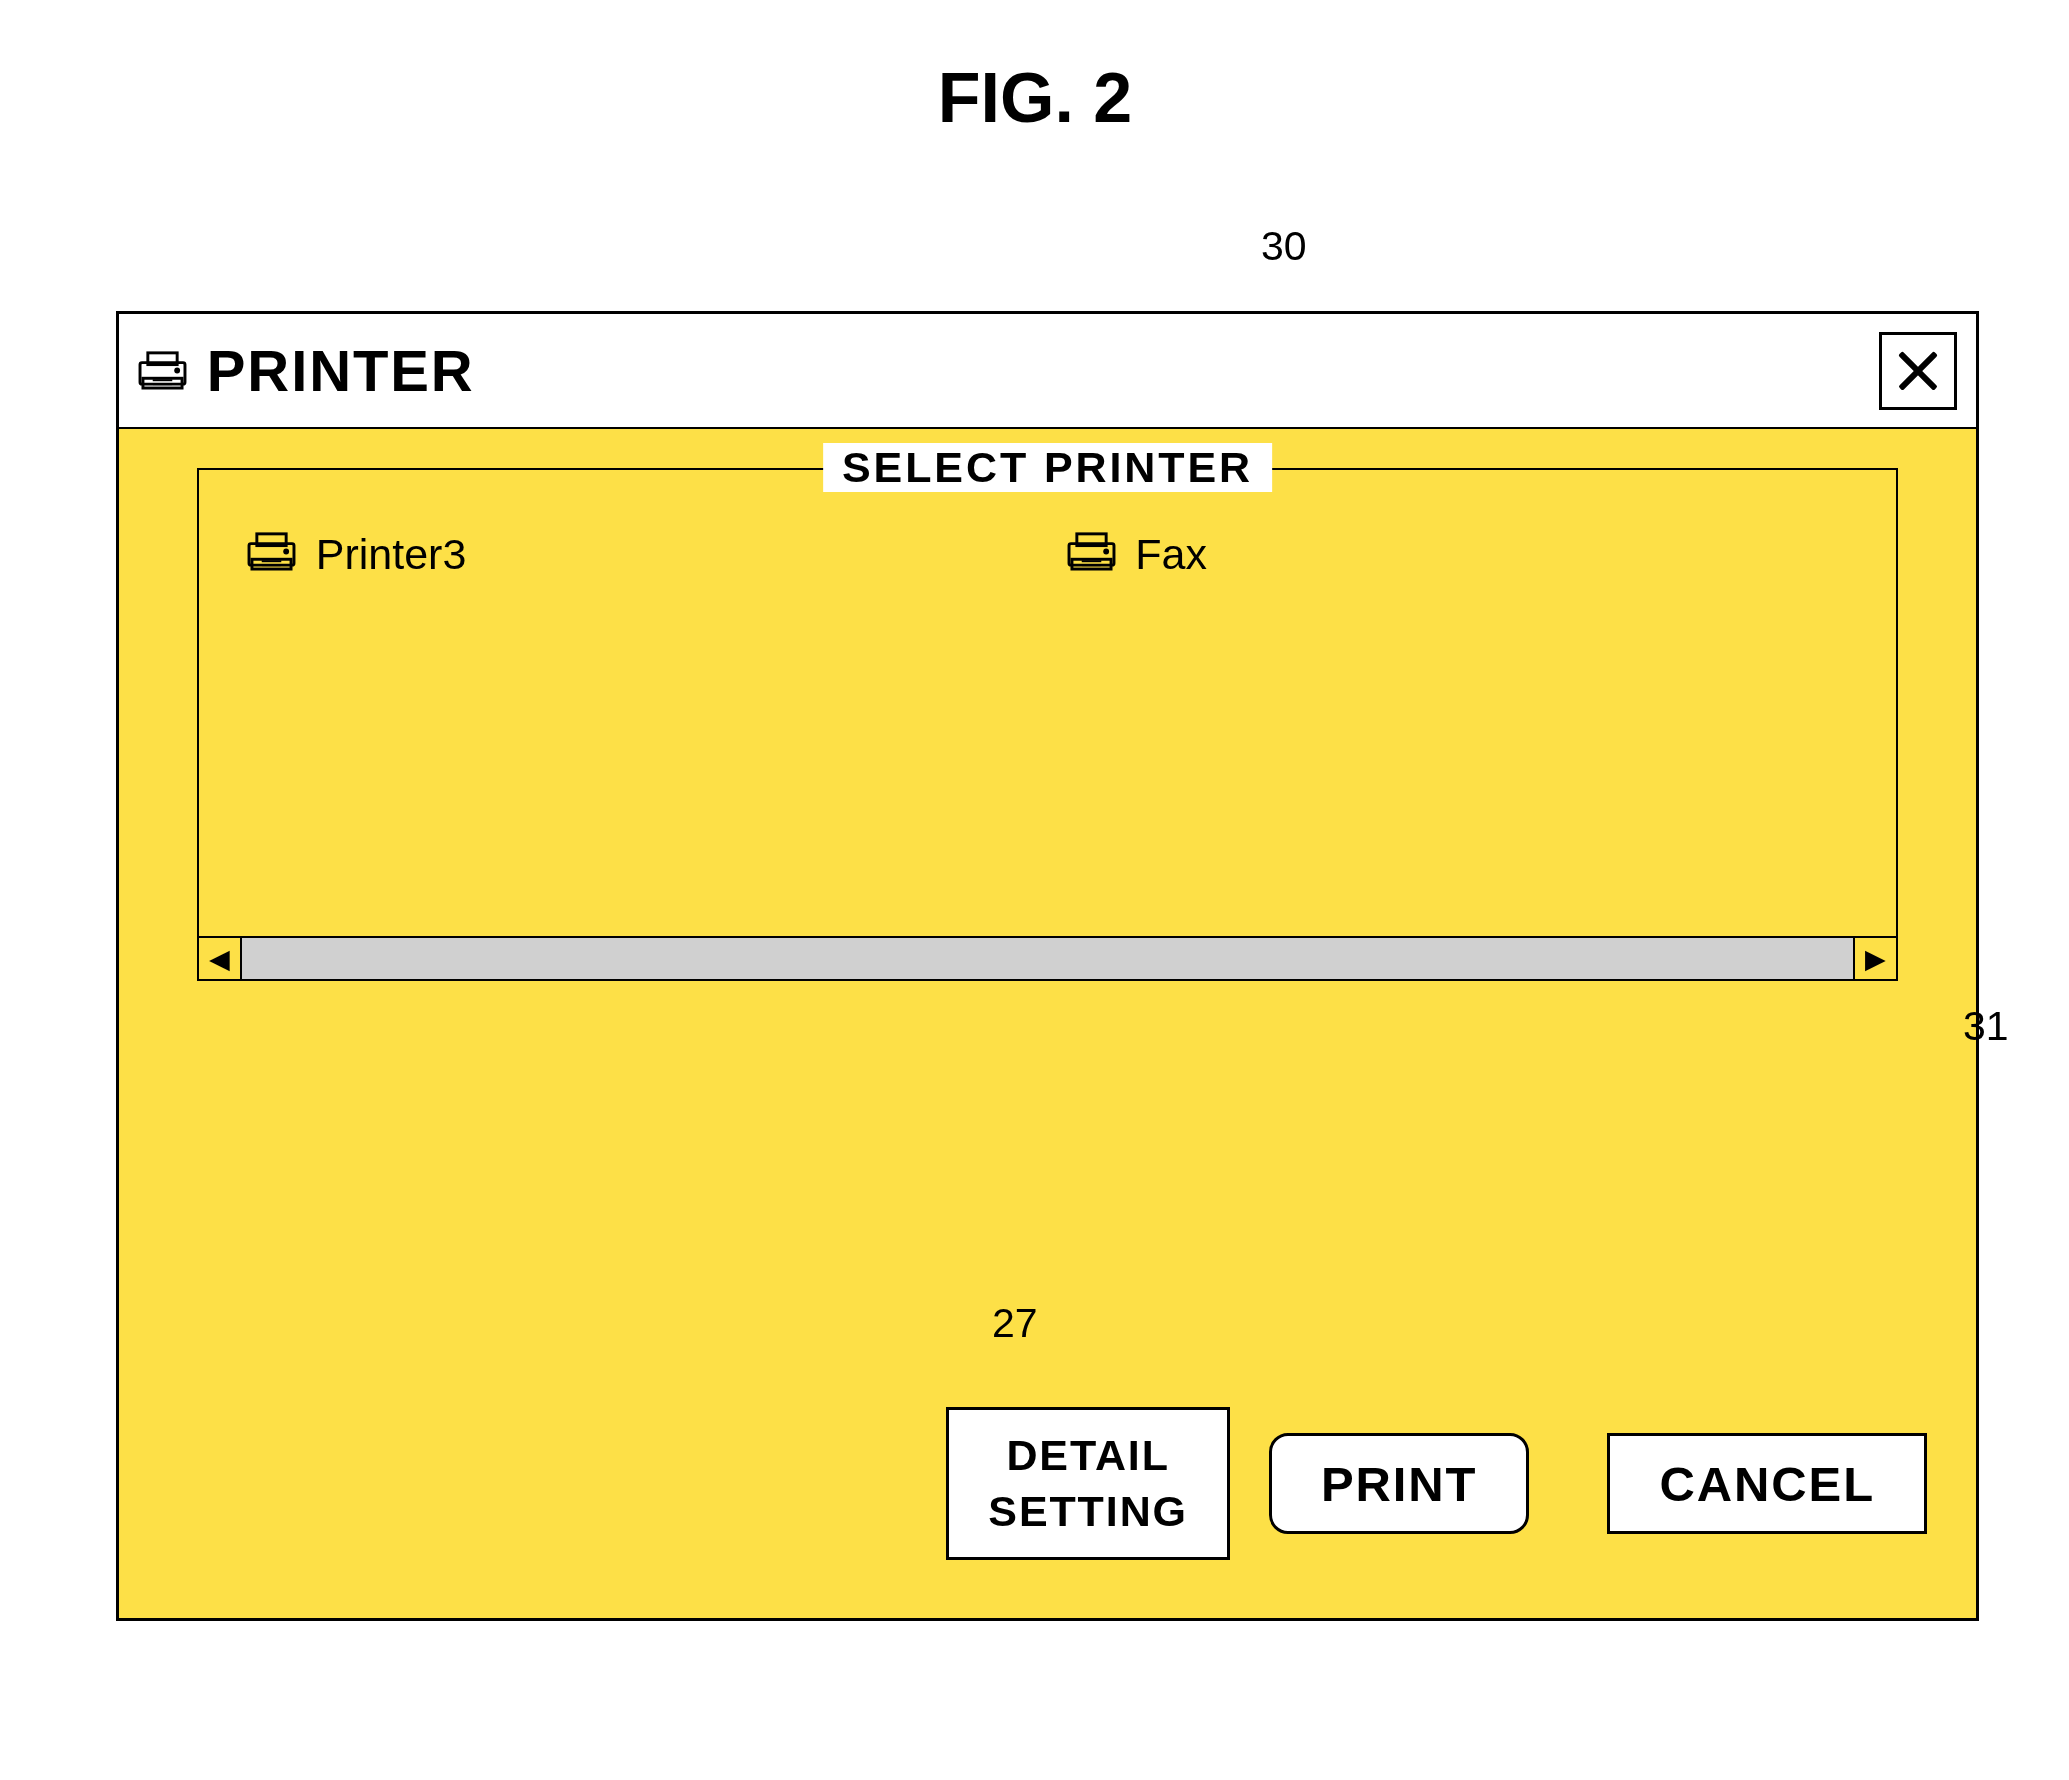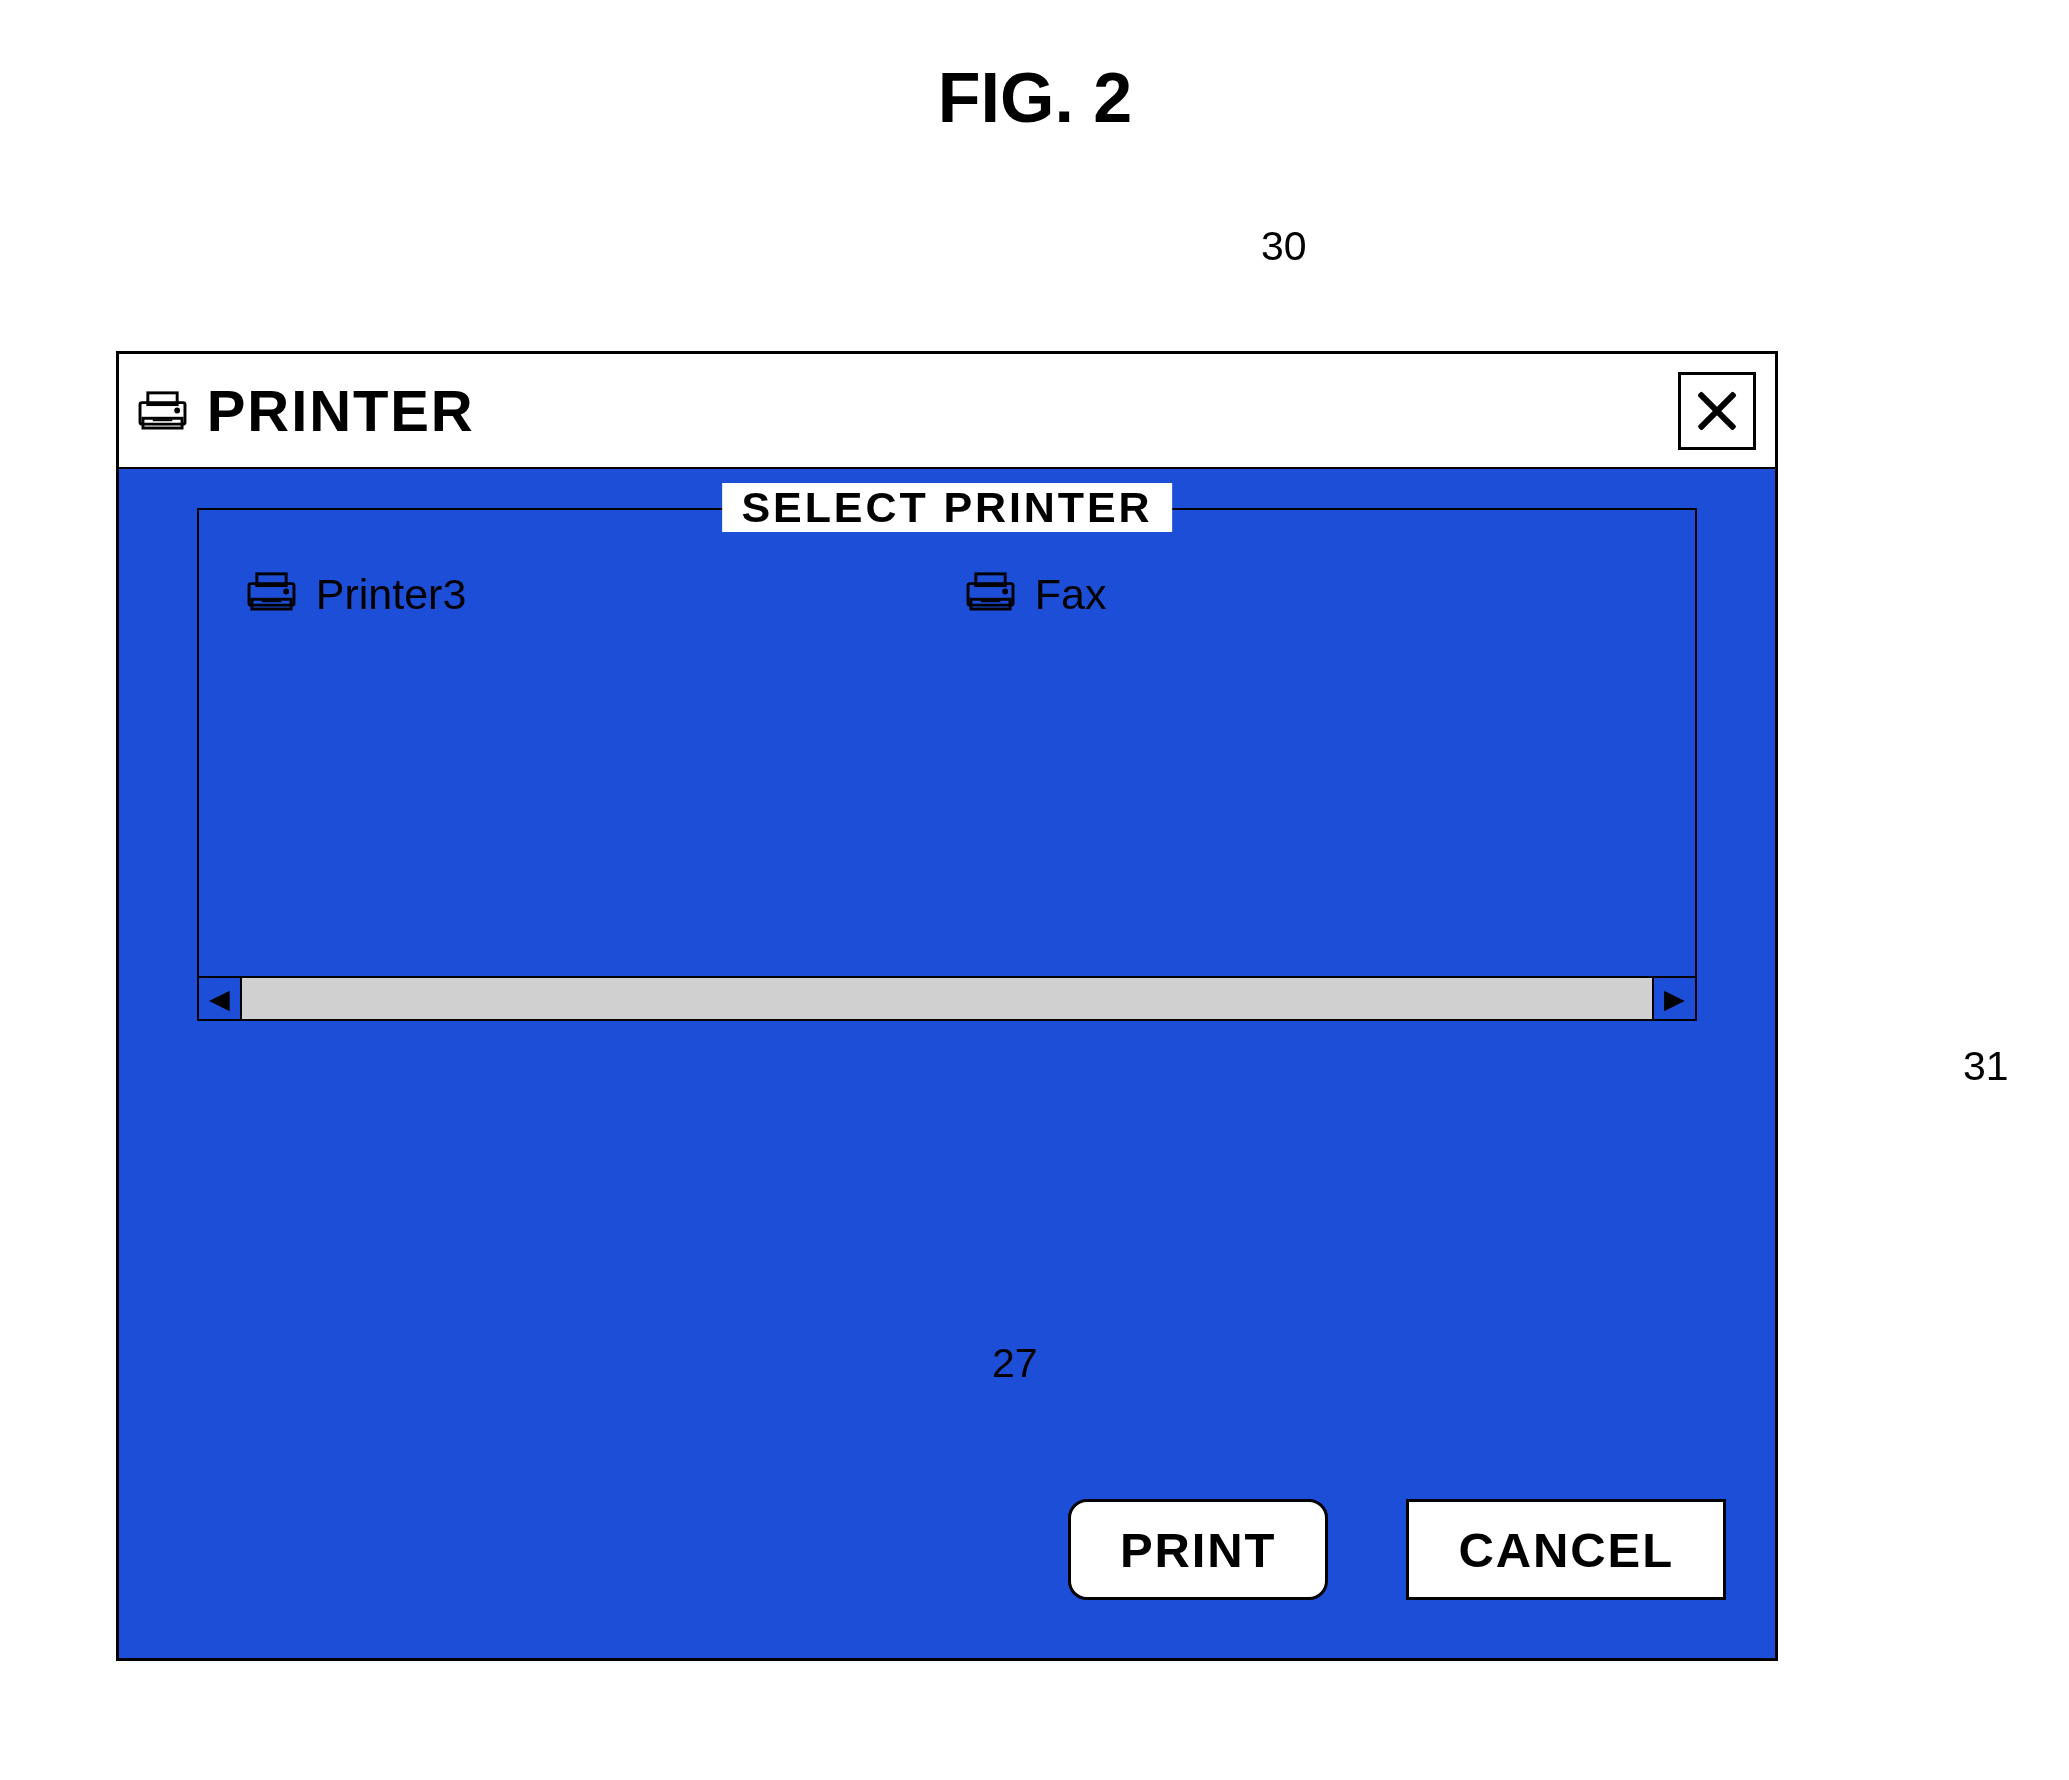--- a/index.html
+++ b/index.html
@@ -37,25 +37,24 @@
       top: 980px;
       left: 1844px;
       font-size: 41px;
     }
 
     
     .dialog {
       position: absolute;
       top: 311px;
       left: 116px;
-      width: 1662px;
+      width: 1863px;
       height: 1310px;
       border: 3.9px solid #000;
-      background: #1d4ed8;
-      margin-top: 40px;
+      background: #fde047;
     }
 
     
     .dialog-titlebar {
       display: flex;
       align-items: center;
       justify-content: space-between;
       border-bottom: 2.9px solid #000;
       padding: 17.5px 19.4px;
       background: #ffffff;
@@ -325,20 +324,24 @@
   </div>
 
   <span class="annotation-31" style="position:absolute; top:689px; right:-97px; font-size:41px;">31</span>
 
   <div class="dialog-buttons">
 
     <div style="position:absolute; bottom:213px; left:873px; font-size:41px;">27</div>
 
     <span class="spacer"></span>
 
+    <button class="btn btn-detail">
+      <span>DETAIL</span><br>
+      <span>SETTING</span>
+    </button>
 
     <button class="btn btn-print">PRINT</button>
 
     <button class="btn">CANCEL</button>
 
   </div>
 
 </div>
 
 

